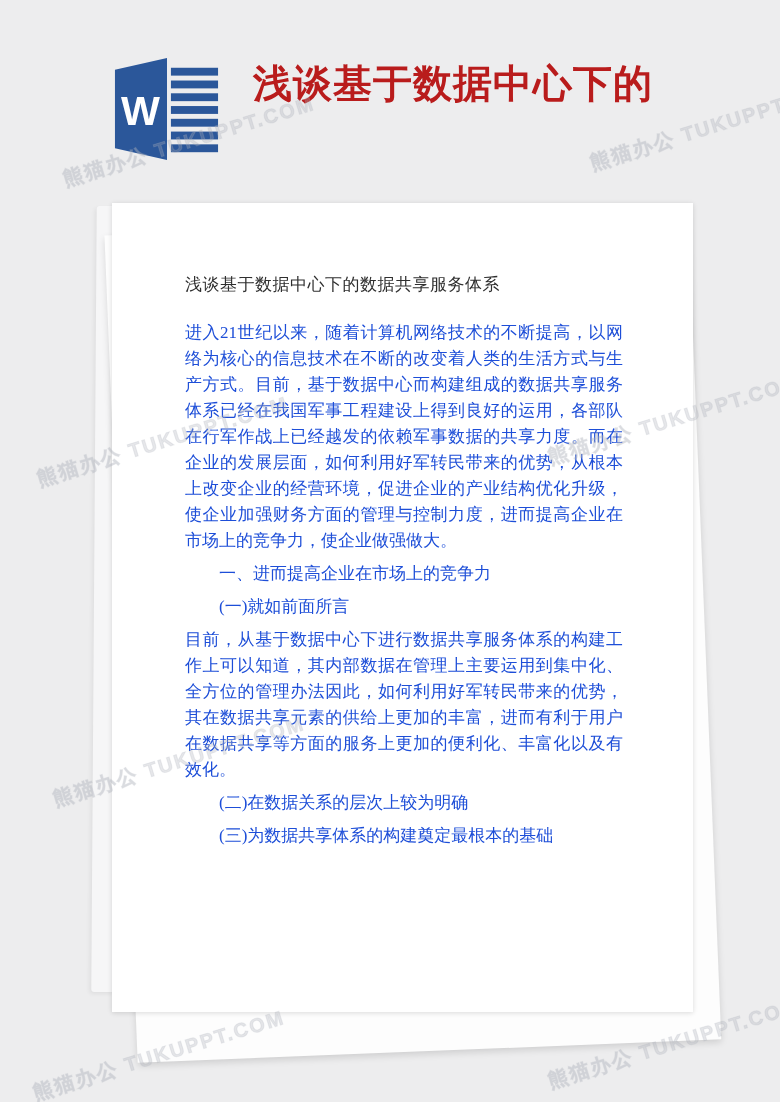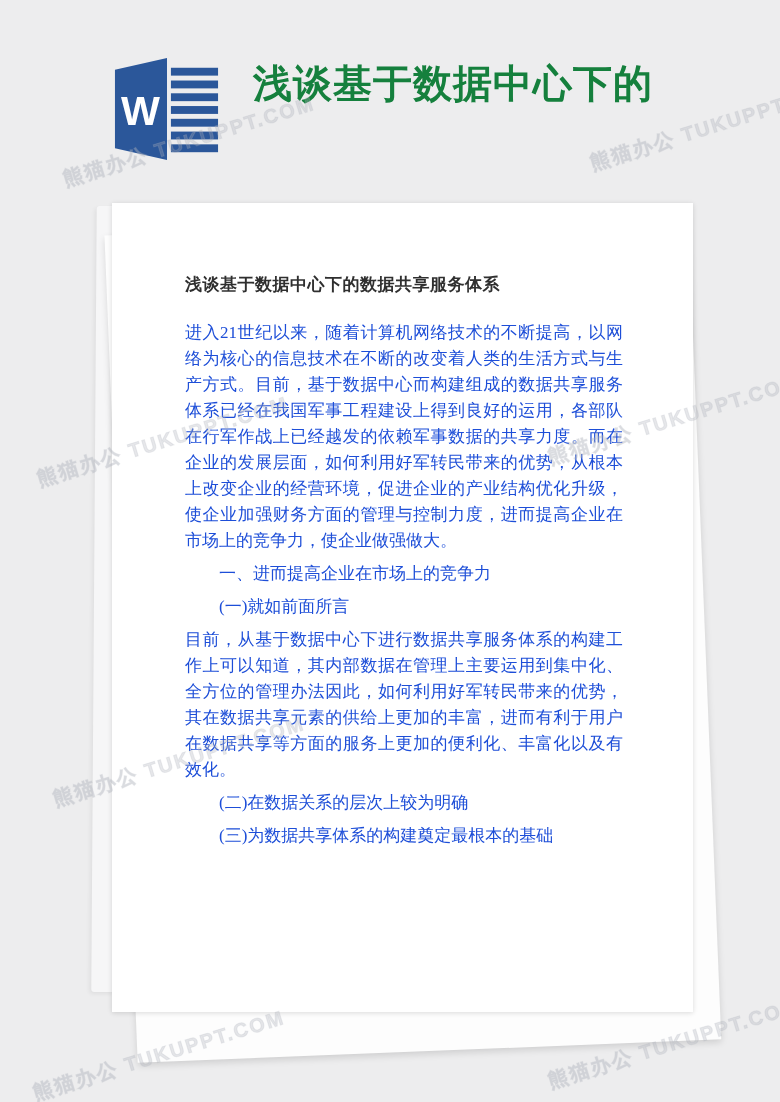--- a/index.html
+++ b/index.html
@@ -9,21 +9,21 @@
     position:relative;
     overflow:hidden;
     font-family:"Liberation Serif","DejaVu Serif",serif;
   }
   
   .header{position:absolute;left:0;top:0;width:780px;height:190px;z-index:2;}
   .word-icon{position:absolute;left:108px;top:55px;width:118px;height:108px;}
   .header-title{
     position:absolute;left:253px;top:58px;
     font-size:39px;line-height:52px;font-weight:bold;
-    color:#15803d;letter-spacing:1px;
+    color:#b91c1c;letter-spacing:1px;
     font-family:"Liberation Serif","DejaVu Serif",serif;
   }
   
   .sheet-strip{
     position:absolute;left:94px;top:206px;width:24px;height:786px;
     background:#f6f6f7;border-radius:3px;
     box-shadow:-2px 2px 4px rgba(0,0,0,0.06);
     transform:rotate(.4deg);z-index:0;
   }
   .sheet-back{
@@ -37,21 +37,21 @@
     position:absolute;left:112px;top:203px;width:581px;height:809px;
     background:#ffffff;
     box-shadow:0 1px 5px rgba(0,0,0,0.14);
     z-index:1;
     box-sizing:border-box;
     padding:70px 70px 0 73px;
     overflow:hidden;
   }
   
   .doc-title{
-    font-size:17px;font-weight:700;color:#2f2f2f;
+    font-size:17px;font-weight:400;color:#2f2f2f;
     margin:0 0 24px 0;letter-spacing:.5px;
   }
   .doc-body{font-size:17px;line-height:26px;color:#1d4ed8;text-align:justify;}
   .doc-para{margin:0 0 7px 0;}
   .doc-heading1,.doc-heading2{margin:0 0 7px 0;text-indent:2em;}
   
   .wm{
     position:absolute;z-index:5;
     font-family:"Liberation Sans","DejaVu Sans",sans-serif;
     font-size:20px;font-weight:bold;letter-spacing:2px;

